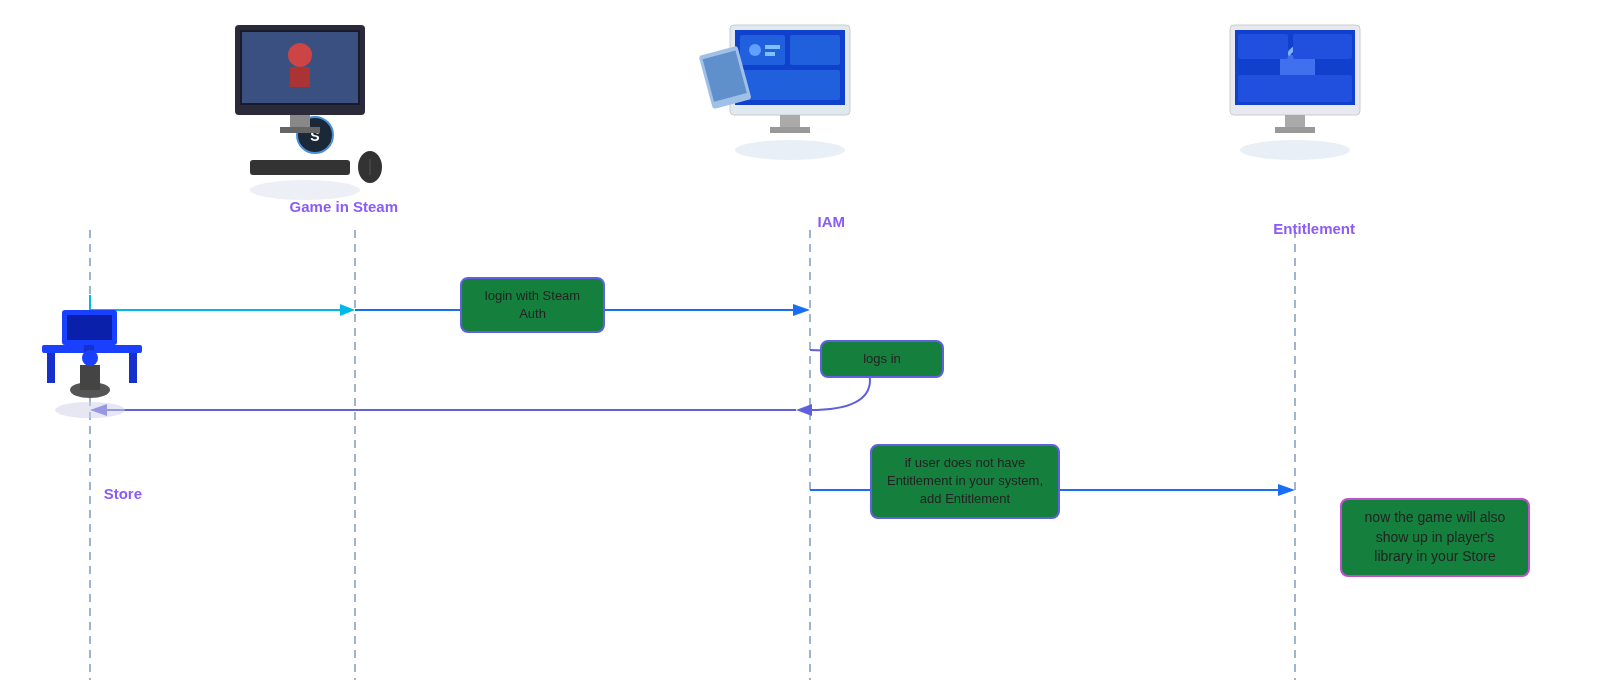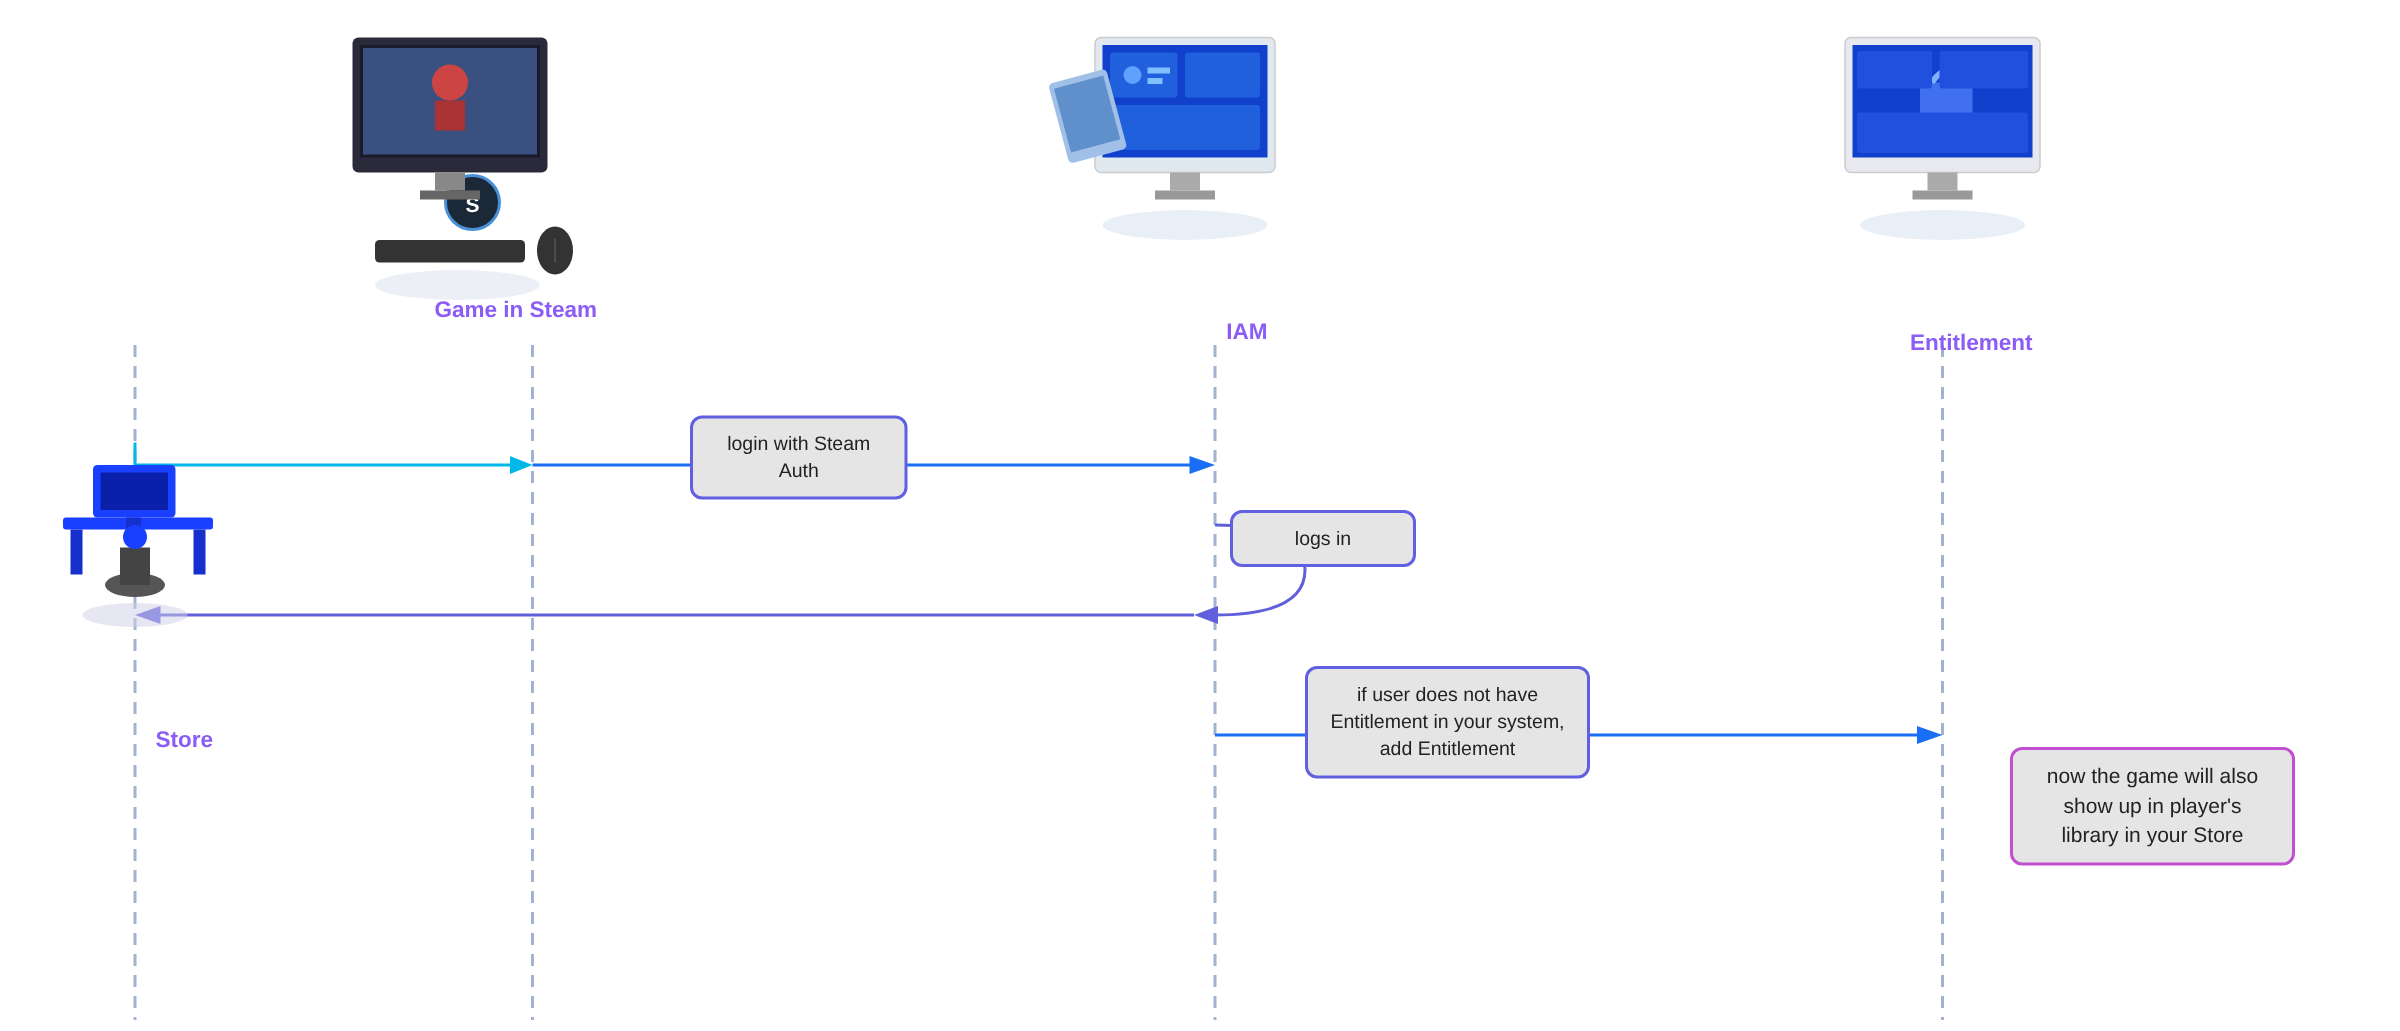--- a/index.html
+++ b/index.html
@@ -30,21 +30,21 @@
 
     
     .msg-box {
       position: absolute;
       border: 2px solid;
       border-radius: 8px;
       padding: 8px 14px;
       font-size: 14px;
       color: #222;
       text-align: center;
-      background: #e5e5e5;
+      background: #15803d;
       line-height: 1.4;
     }
 
     
     .svg-overlay {
       position: absolute;
       top: 0;
       left: 0;
       width: 1600px;
       height: 687px;

